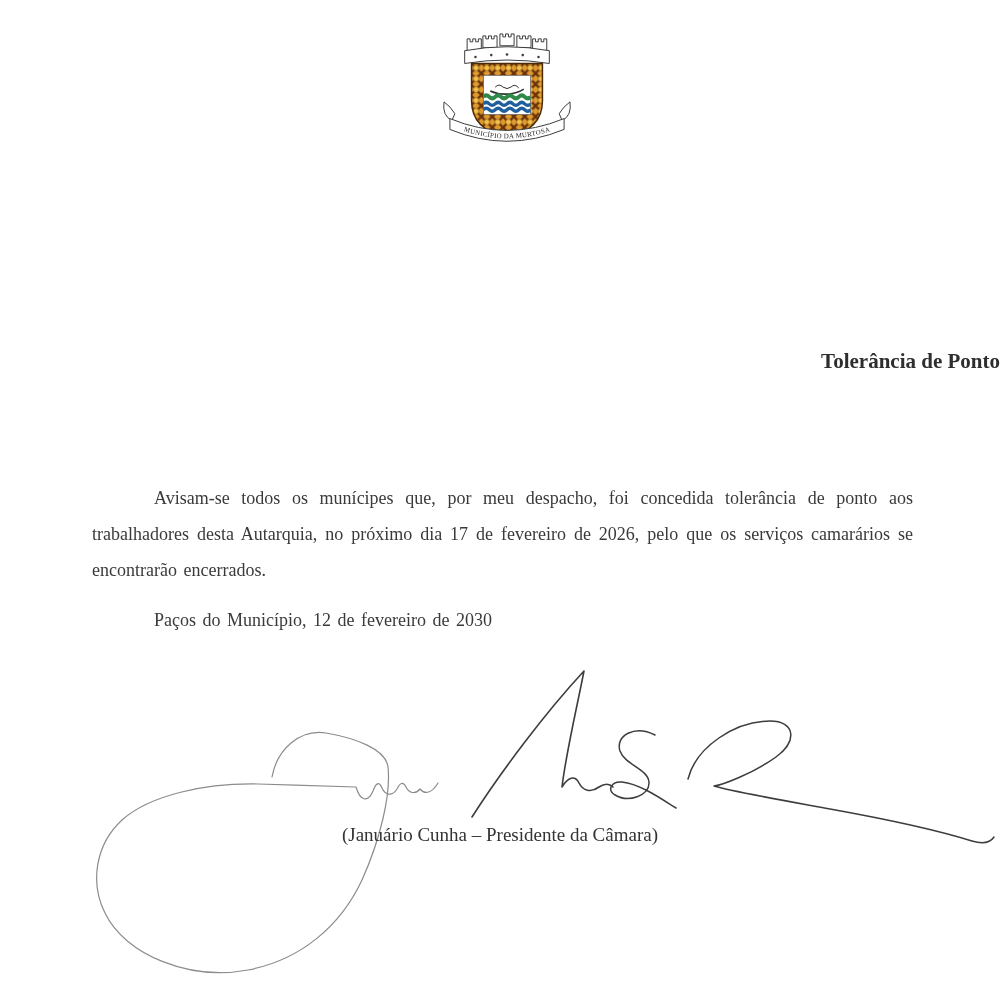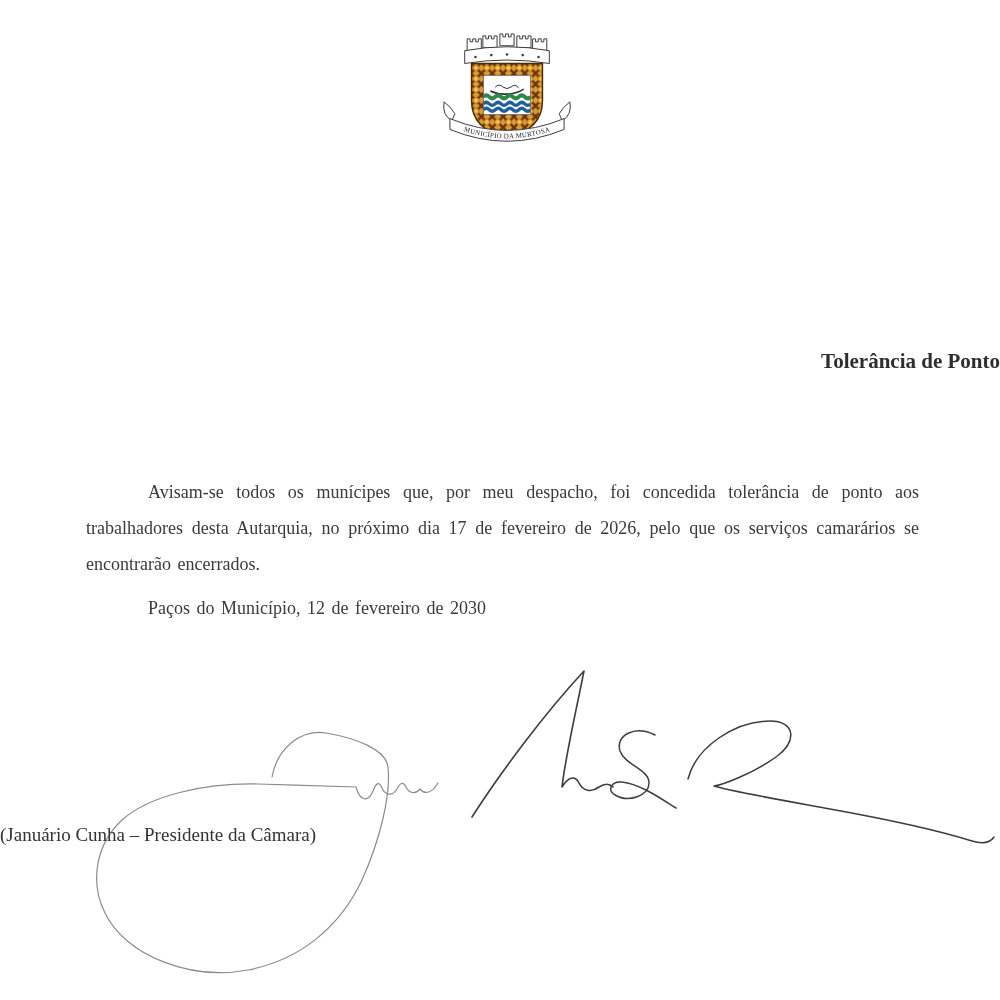--- a/index.html
+++ b/index.html
@@ -35,29 +35,30 @@
   }
   .body-text{
     position:absolute;
     top:466px;left:78px;width:849px;
     font-size:18px;
     line-height:36px;
     text-align:justify;
     word-spacing:2px;
     color:#3a3a3a;
   }
-  .body-text p{margin:8px;text-indent:62px;}
+  .body-text p{margin:14px;text-indent:62px;}
   .body-text p.dateline{text-align:left;}
   .signature{
     position:absolute;
     top:655px;left:0;width:1000px;height:330px;
   }
   .signature-caption{
     position:absolute;
     top:824px;left:0;width:100%;
+    text-align:center;
     font-size:19px;
     color:#333333;
   }
 </style>
 </head>
 <body>
 
 <div class="page">
 
   <div class="crest">

